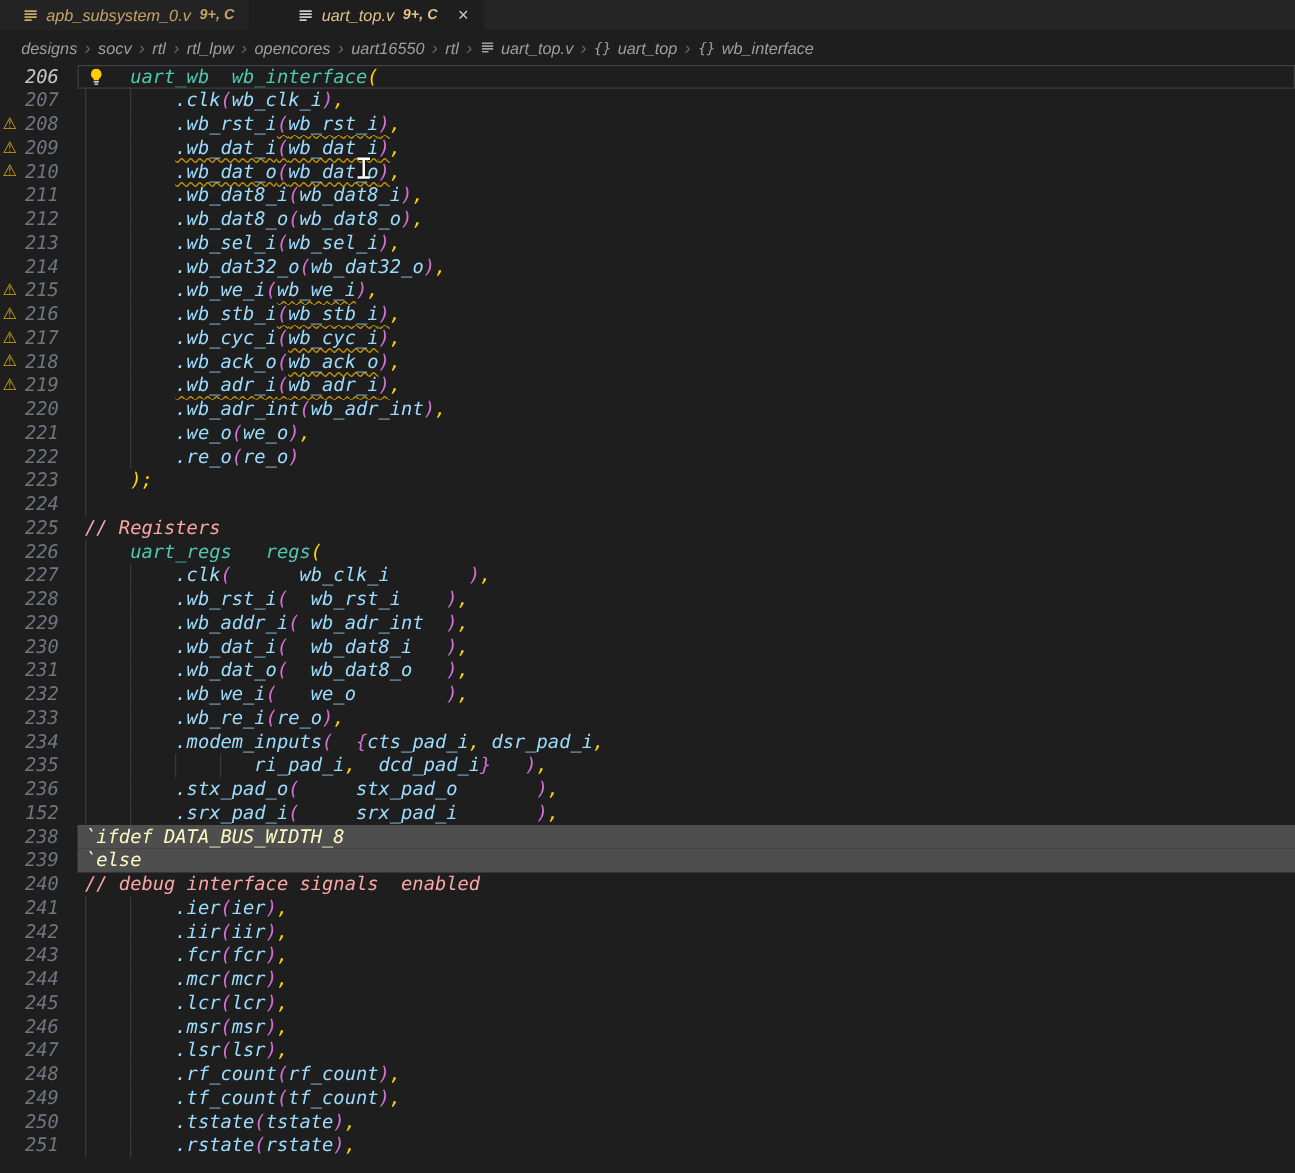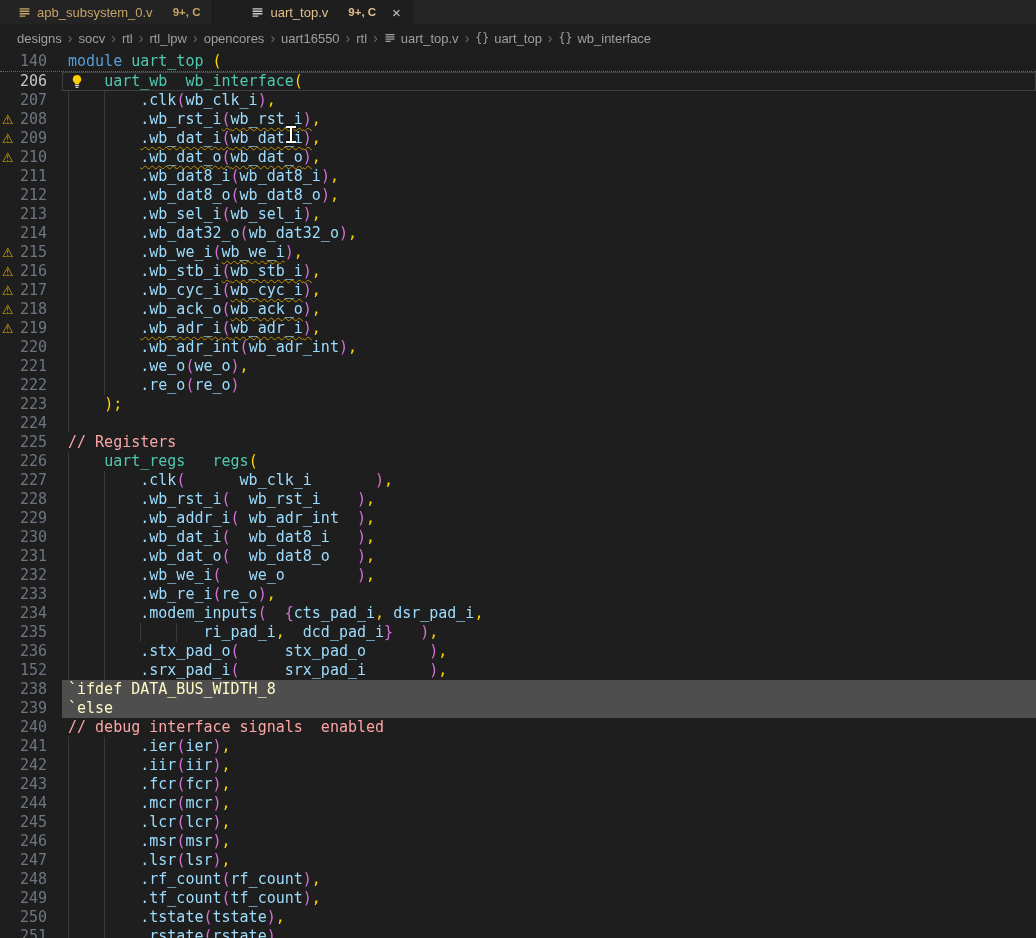--- a/index.html
+++ b/index.html
@@ -1,25 +1,25 @@
 <!DOCTYPE html>
 <html><head>
 <meta charset="utf-8">
 <style>
   html,body{margin:0;padding:0;background:#1e1e1e;}
   .app{width:1036px;height:938px;overflow:hidden;position:relative;background:#1e1e1e;
-       font-family:"Liberation Sans",sans-serif;}
+       font-family:"Liberation Sans",sans-serif;font-style:italic;}
   
   .tabbar{height:24px;background:#252526;display:flex;align-items:stretch;}
   .tab{display:flex;align-items:center;gap:6px;padding:0 12px 0 18px;font-size:13px;cursor:pointer;}
   .tab.inactive{background:#232323;border-right:1px solid #191919;}
   .tab.active{background:#1e1e1e;padding-left:38px;}
   .tab .label{color:#e2c08d;}
   .tab.inactive .label,.tab.inactive .badge{color:#c7a368;}
-  .tab .badge{color:#e2c08d;font-size:11.5px;font-weight:bold;margin-left:14px;}
+  .tab .badge{color:#e2c08d;font-size:11.5px;font-weight:bold;margin-left:1px;}
   .tab .ticon{display:flex;align-items:center;color:#c9a868;}
   .tab.active .ticon{color:#c8ccd2;}
   .tclose{color:#c5c5c5;font-size:15px;margin-left:10px;line-height:1;}
   
   .breadcrumb{height:28px;display:flex;align-items:center;padding-left:17px;font-size:13px;color:#9f9f9f;background:#1e1e1e;white-space:nowrap;}
   .crumb{display:flex;align-items:center;}
   .crumb .sep{color:#6e6e6e;margin:0 6px;font-size:14px;}
   .crumb .sym{color:#9f9f9f;font-family:"DejaVu Sans Mono",monospace;font-size:11.5px;margin-right:5px;}
   .crumb .cicon{display:flex;align-items:center;color:#9f9f9f;margin-right:5px;}
   
@@ -117,24 +117,20 @@
         <span>uart_top</span>
       </span>
       <span class="crumb">
         <span class="sep">›</span>
         <span class="sym">{}</span>
         <span>wb_interface</span>
       </span>
     </div>
 
   <div class="editor">
-    <div class="row sticky">
-      <div class="gutter">140</div>
-      <div class="content"><span class="kw">module</span><span class="ws"> </span><span class="ty">uart_top</span><span class="ws"> </span><span class="b1">(</span></div>
-    </div>
     <div>
         <div class="row cur">
           <div class="gutter">206</div>
           <div class="content"><span class="ws">    </span><span class="ty">uart_wb</span><span class="ws">  </span><span class="ty">wb_interface</span><span class="b1">(</span><span class="bulb"><svg width="14" height="15" viewBox="0 0 14 15">
                 <path fill="#ffcc00" d="M7 1a4.3 4.3 0 0 0-2.1 8V10.2h4.2V9A4.3 4.3 0 0 0 7 1z"></path>
                 <rect x="4.9" y="10.8" width="4.2" height="1.4" rx=".5" fill="#c8c8c8"></rect>
                 <rect x="5.5" y="12.7" width="3" height="1.2" rx=".5" fill="#c8c8c8"></rect>
               </svg></span></div>
         </div>
         <div class="row">

